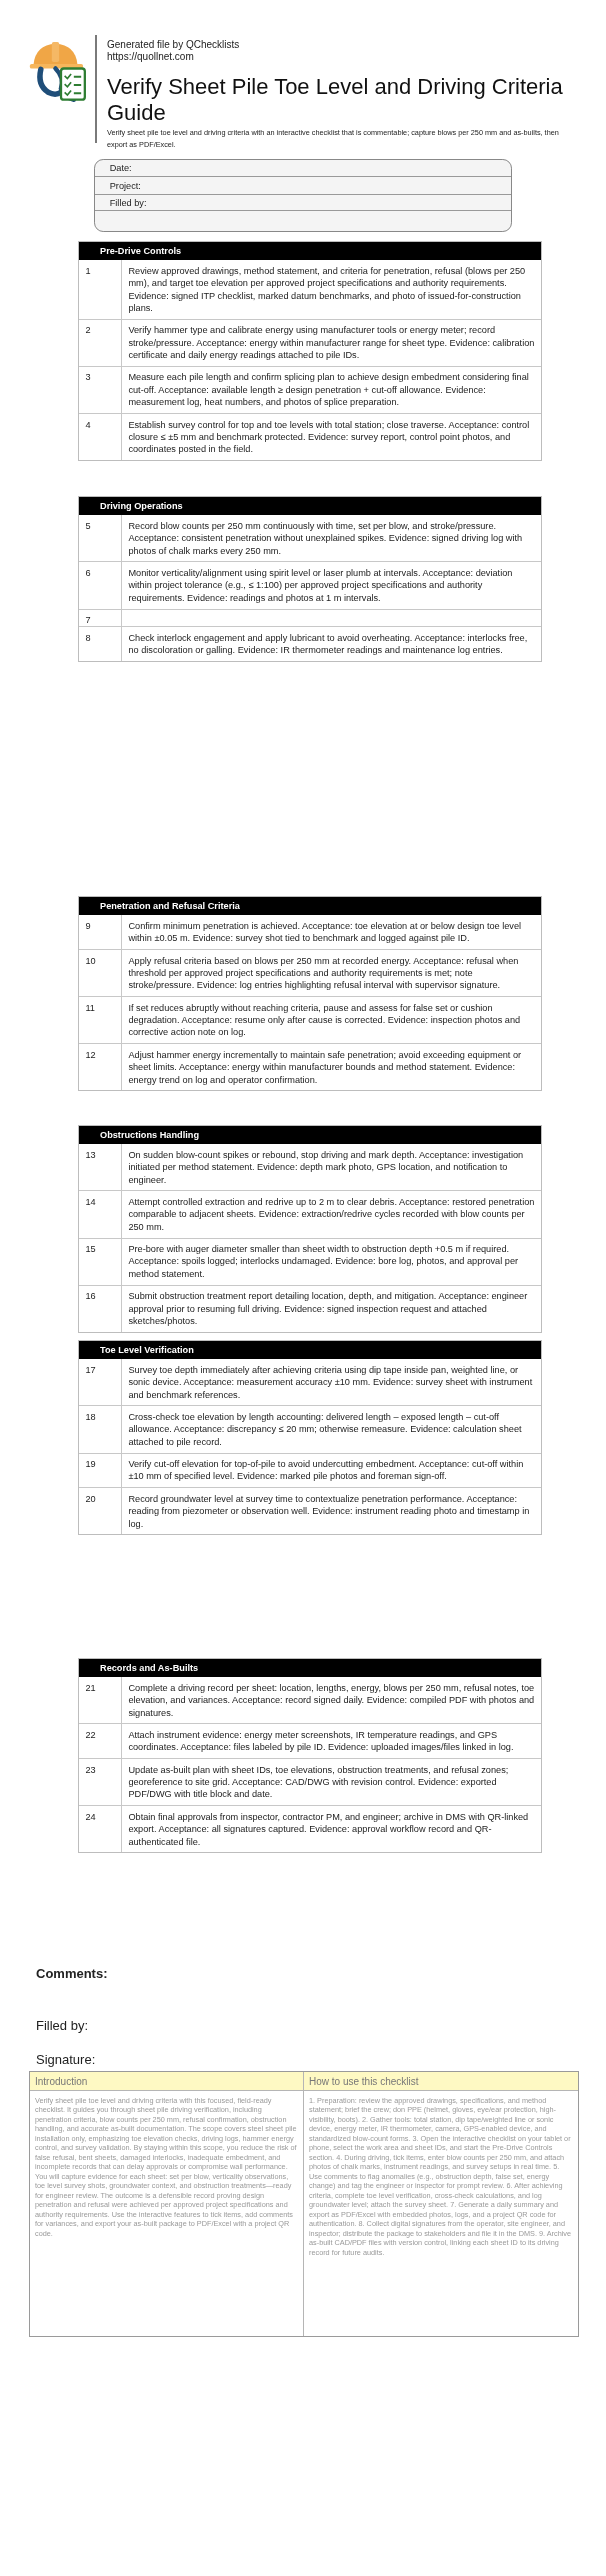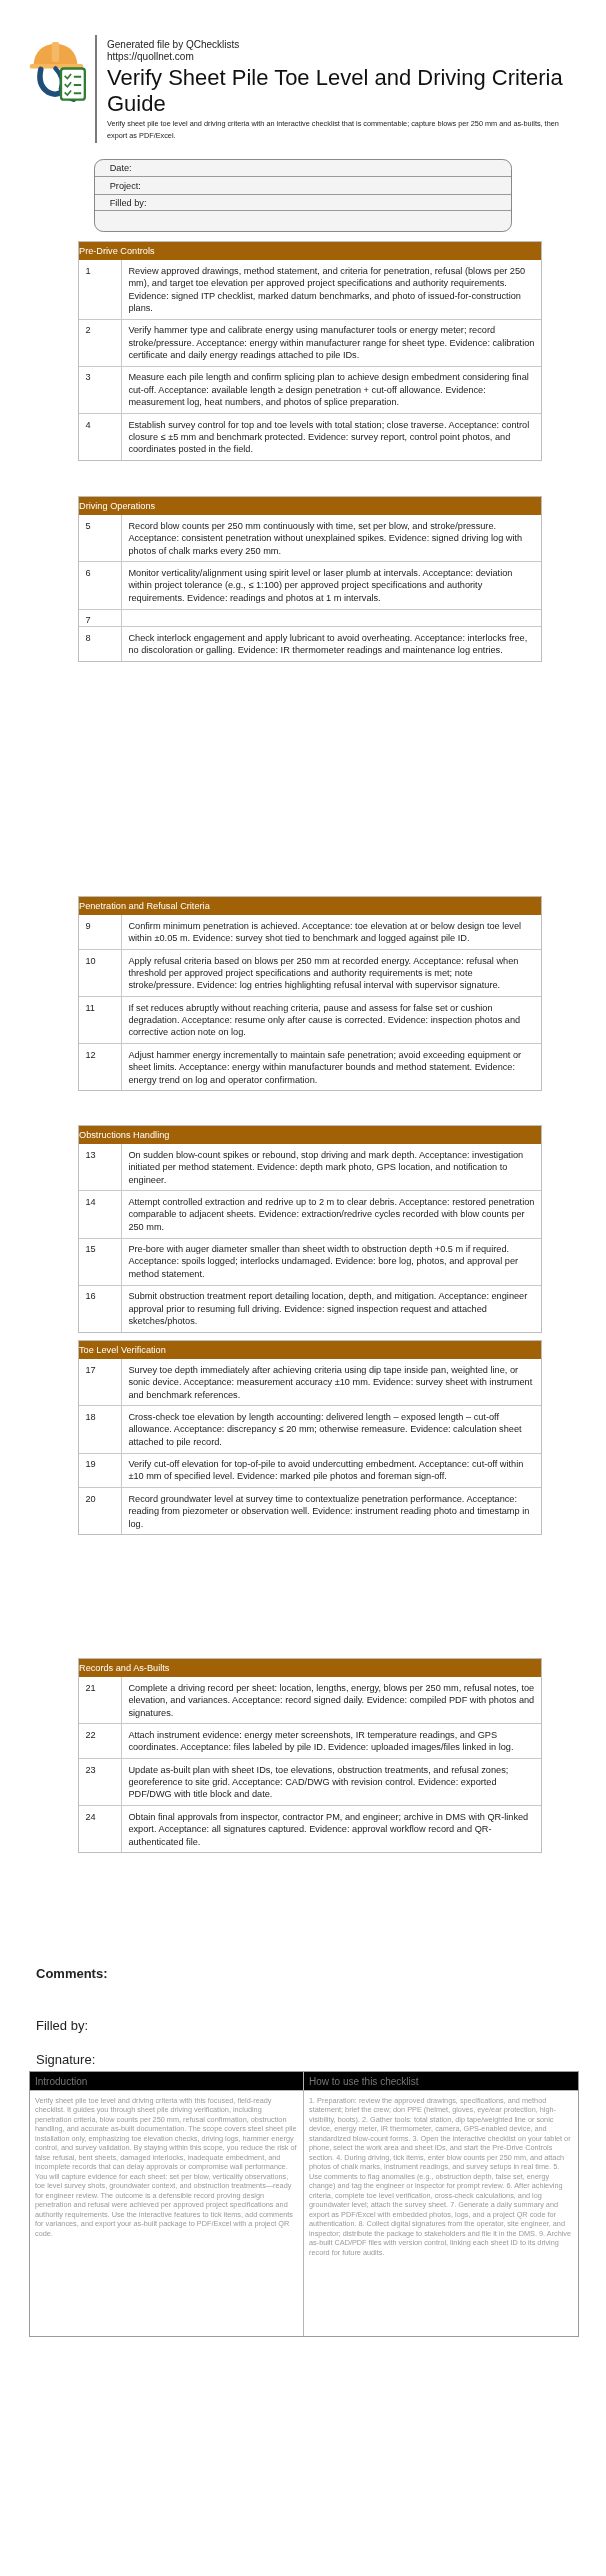--- a/index.html
+++ b/index.html
@@ -16,41 +16,41 @@
     }
     .logo {
       position: absolute; left: 27.5px; top: 5.5px; width: 66px; height: 66px;
     }
     .vdivider {
       position: absolute; left: 95px; top: 0; width: 1.8px; height: 108px; background: #7a7a7a;
     }
     .header-text { position: absolute; left: 107px; top: 3.7px; width: 477px; }
     .gen-line { font-size: 10px; line-height: 12px; color: #222; }
     .title {
-      font-size: 22px; line-height: 26px; color: #111; margin-top: 2px; font-weight: normal;
+      font-size: 22px; line-height: 26px; color: #111; margin-top: 11px; font-weight: normal;
     }
     .subtitle { font-size: 7.3px; line-height: 12px; color: #222; margin-top: 0.9px; width: 459px; }
 
     .info-box {
       position: absolute; left: 94px; top: 159px; width: 418px; height: 73px;
       border: 0.9px solid #888; border-radius: 9.2px; background: #f4f4f4; overflow: hidden;
     }
     .info-row {
       height: 16.5px; border-bottom: 0.9px solid #999; font-size: 9.2px; line-height: 16.5px; padding-left: 14.7px; color: #222;
     }
     .info-row.first { margin-top: 1.8px; }
     .info-row.last { border-bottom: none; }
 
     .section {
       position: absolute; left: 78px; width: 464px;
       border: 0.9px solid #bdbdbd;
     }
     .section-head {
-      background: #a16207; color: #fff; font-weight: normal; font-size: 9.2px;
-      height: 18.4px; line-height: 18.4px; padding-left: 0;
+      background: #000000; color: #fff; font-weight: bold; font-size: 9.2px;
+      height: 18.4px; line-height: 18.4px; padding-left: 21px;
     }
     .row { display: flex; border-top: 0.9px solid #c8c8c8; }
     .row:first-of-type { border-top: none; }
     .num {
       width: 43px; flex: none; border-right: 0.9px solid #c8c8c8; font-size: 9.2px; line-height: 12.3px;
       padding: 4.6px 0 0 6.4px; color: #222;
     }
     .txt {
       flex: 1; font-size: 9.2px; line-height: 12.3px; padding: 4.6px 3.7px 4.6px 6.4px; color: #222;
     }
@@ -58,21 +58,21 @@
     .footer-label { position: absolute; left: 36px; font-size: 13px; color: #222; }
     .footer-label.bold { font-weight: bold; }
 
     .intro-table {
       position: absolute; left: 28.5px; top: 2071px; width: 550px; height: 266px;
       border: 0.9px solid #9a9a9a; display: flex;
     }
     .intro-col { width: 50%; display: flex; flex-direction: column; }
     .intro-col.left { border-right: 0.9px solid #b5b5b5; }
     .intro-head {
-      height: 19px; background: #000000; border-bottom: 0.9px solid #b5b5b5;
+      height: 19px; background: #fef9c3; border-bottom: 0.9px solid #b5b5b5;
       font-size: 10px; line-height: 19px; padding-left: 5.5px; color: #777;
     }
     .intro-body {
       font-size: 7.3px; line-height: 9.5px; color: #9a9a9a; padding: 4.6px 5.5px;
     }
   </style>
 </head>
 <body>
 
 <div class="header">

